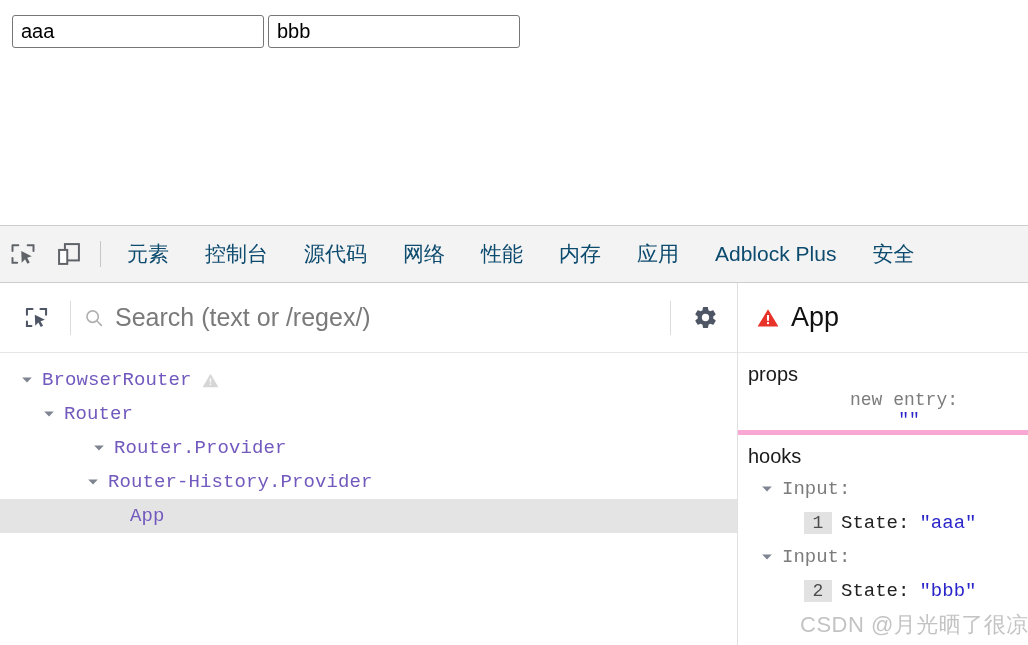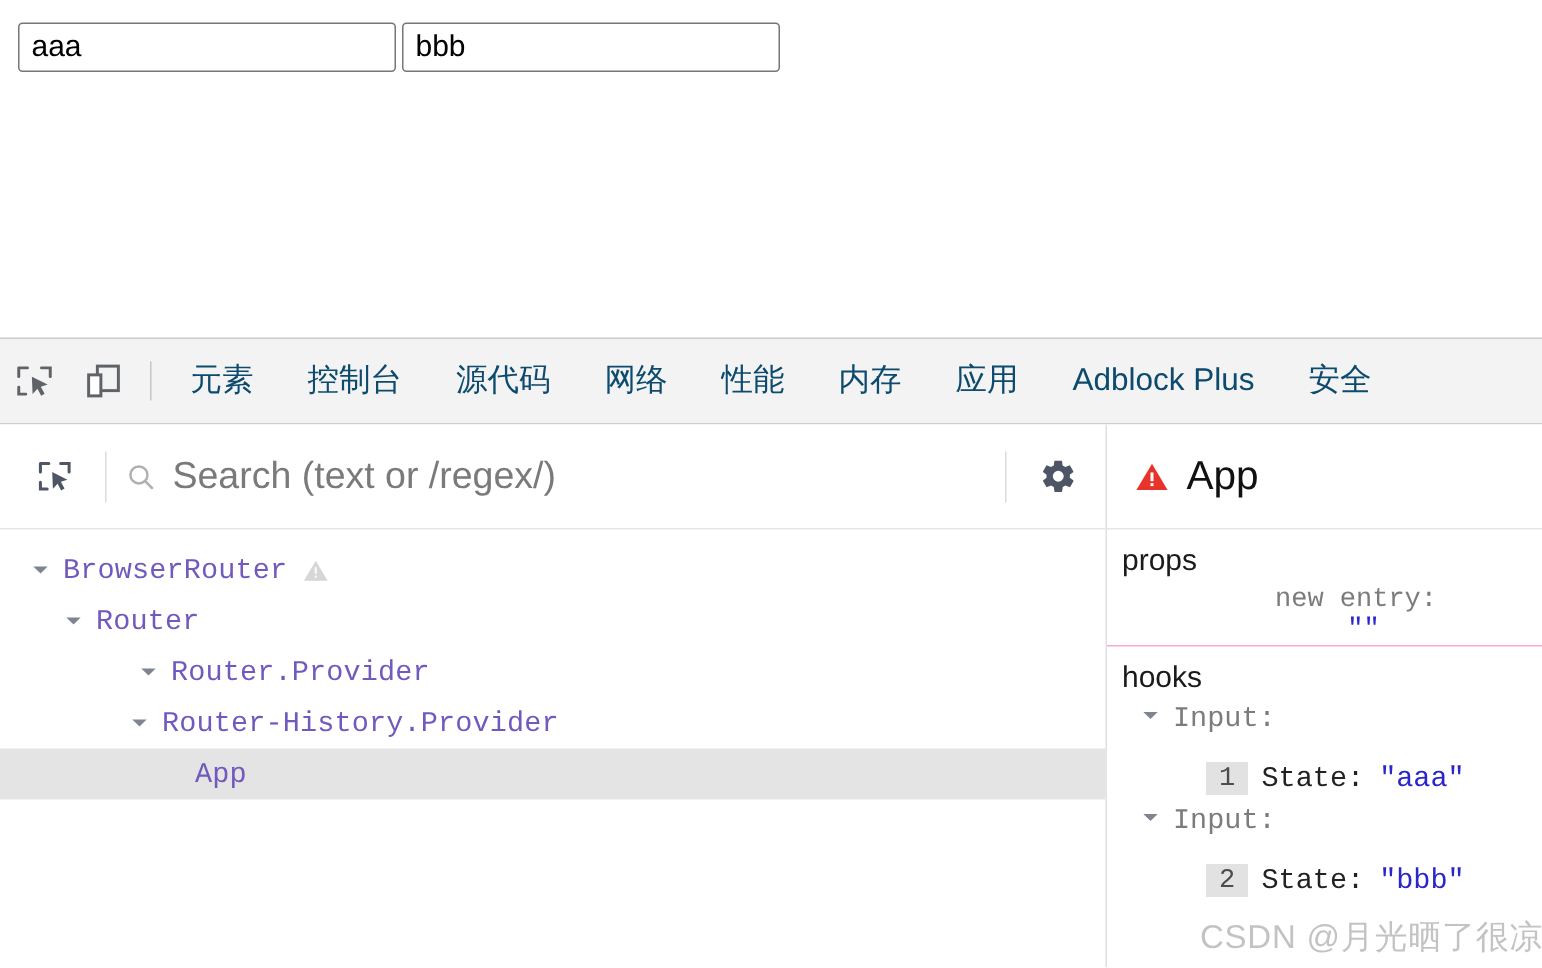--- a/index.html
+++ b/index.html
@@ -205,21 +205,21 @@
     box-sizing: border-box;
   }
   .err-badge { flex: none; display: flex; align-items: center; margin-right: 11px; }
   #inspect-title {
     font-family: "Liberation Sans", sans-serif;
     font-size: 27px;
     color: #111;
   }
   .section {
     padding: 8px 0 10px 10px;
-    border-bottom: 1px solid #f9a8d4;
+    border-bottom: 5px solid #f9a8d4;
   }
   .section-title {
     font-family: "Liberation Sans", sans-serif;
     font-size: 20px;
     color: #1a1a1a;
     padding: 2px 0 4px 0;
   }
   .kv-row {
     display: flex;
     align-items: center;
@@ -227,21 +227,21 @@
     font-family: "Liberation Mono", monospace;
     font-size: 18px;
     white-space: nowrap;
     flex-direction: column;
   }
   .kv-indent { padding-left: 32px; }
   .kv-key { color: #7c7c7c; }
   .kv-val { color: #2a26c9; margin-left: 10px; }
   .hook-row {
     display: flex;
-    align-items: flex-start;
+    align-items: center;
     height: 34px;
     font-family: "Liberation Mono", monospace;
     font-size: 19px;
     padding-left: 10px;
     white-space: nowrap;
     cursor: pointer;
   }
   .hook-name { color: #7c7c7c; }
   .hook-state-row {
     display: flex;

